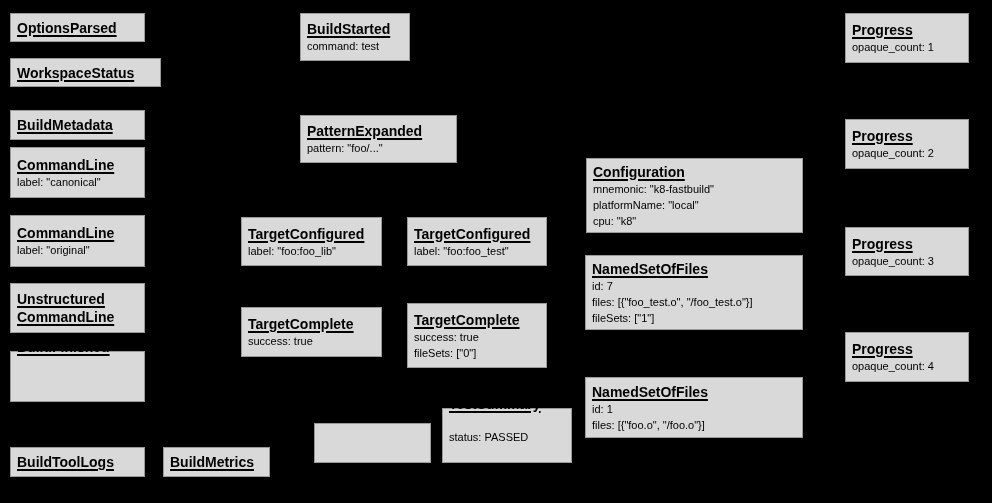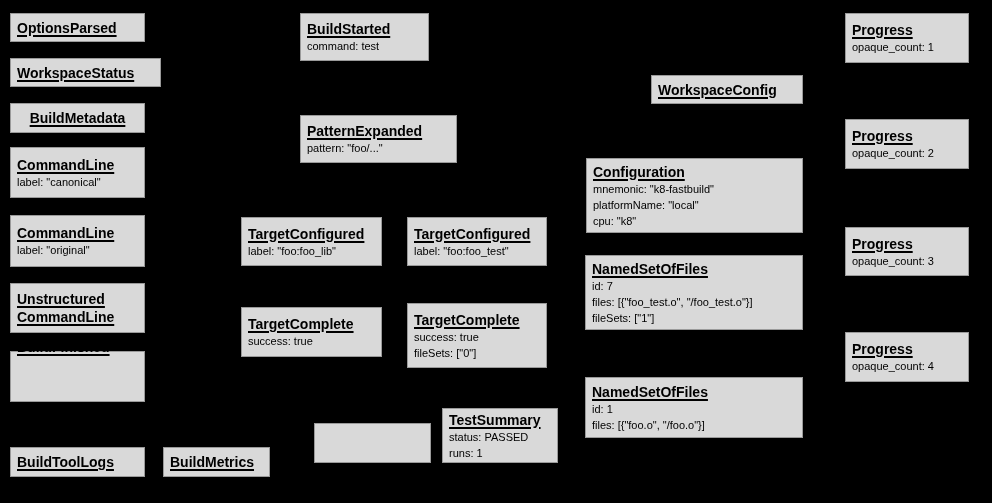--- a/index.html
+++ b/index.html
@@ -30,35 +30,35 @@
   }
   .node .a{
     display:block;
     font-size:11px;line-height:16px;
     white-space:nowrap;
   }
   .node .t:empty,.node .a:empty{display:none;}
   
   .b0{left:10px;top:13px;width:135px;height:29px;}
   .b1{left:10px;top:58px;width:151px;height:29px;}
-  .b2{left:10px;top:103px;width:135px;height:30px;text-align:center;}
+  .b2{left:10px;top:110px;width:135px;height:30px;}
   .b3{left:10px;top:147px;width:135px;height:51px;}
   .b4{left:10px;top:215px;width:135px;height:52px;}
   .b5{left:10px;top:283px;width:135px;height:50px;}
   .b6{left:10px;top:351px;width:135px;height:51px;gap:43px;}
   .b7{left:10px;top:447px;width:135px;height:30px;}
   .b8{left:163px;top:447px;width:107px;height:30px;}
-  .b9{left:300px;top:13px;width:129px;height:48px;}
+  .b9{left:300px;top:13px;width:110px;height:48px;}
   .b10{left:300px;top:115px;width:157px;height:48px;}
   .b11{left:241px;top:217px;width:141px;height:49px;}
   .b12{left:407px;top:217px;width:140px;height:49px;}
   .b13{left:241px;top:307px;width:141px;height:50px;}
   .b14{left:407px;top:303px;width:140px;height:65px;}
   .b15{left:314px;top:423px;width:117px;height:40px;gap:48px;}
-  .b16{left:442px;top:408px;width:116px;height:55px;}
+  .b16{left:442px;top:408px;width:130px;height:55px;gap:16px;}
   .b17{left:651px;top:75px;width:152px;height:29px;}
   .b18{left:586px;top:158px;width:217px;height:75px;}
   .b19{left:585px;top:255px;width:218px;height:75px;}
   .b20{left:585px;top:377px;width:218px;height:61px;}
   .b21{left:845px;top:13px;width:124px;height:50px;}
   .b22{left:845px;top:119px;width:124px;height:50px;}
   .b23{left:845px;top:227px;width:124px;height:49px;}
   .b24{left:845px;top:332px;width:124px;height:50px;}
 </style>
 </head>
@@ -141,23 +141,20 @@
     <span class="t">TestResult</span>
     <span class="a">status: PASSED</span>
   </div>
 
   <div class="node b16">
     <span class="t">TestSummary</span>
     <span class="a">status: PASSED</span>
     <span class="a">runs: 1</span>
   </div>
 
-  <div class="node b17">
-    <span class="t">WorkspaceConfig</span>
-  </div>
 
   <div class="node b18">
     <span class="t">Configuration</span>
     <span class="a">mnemonic: "k8-fastbuild"</span>
     <span class="a">platformName: "local"</span>
     <span class="a">cpu: "k8"</span>
   </div>
 
   <div class="node b19">
     <span class="t">NamedSetOfFiles</span>

